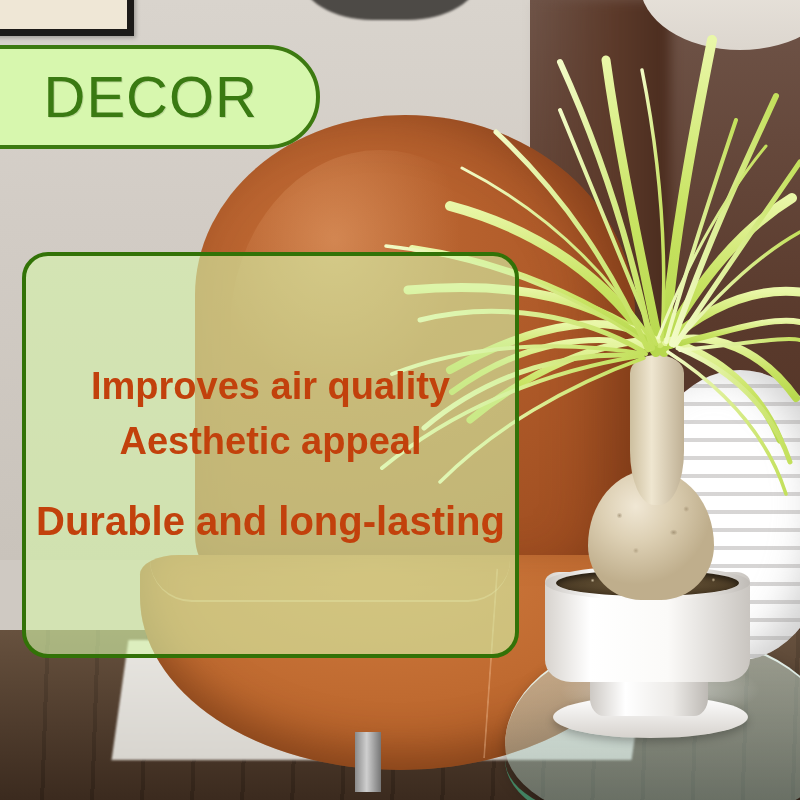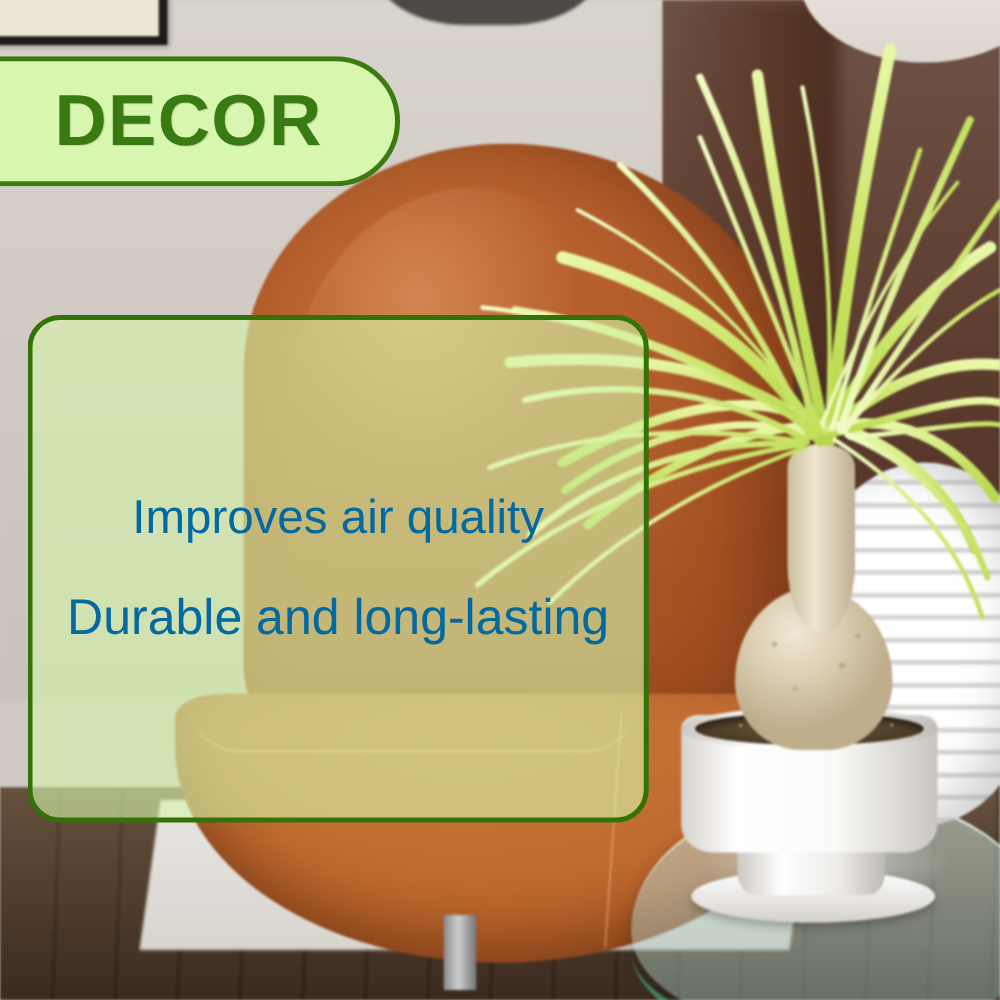--- a/index.html
+++ b/index.html
@@ -252,21 +252,21 @@
     border: 4px solid #3c7a10;
     border-radius: 52px;
     display: flex;
     align-items: center;
     justify-content: flex-end;
     box-sizing: border-box;
     padding-right: 58px;
   }
   .badge-text {
     font-size: 58px;
-    font-weight: bold;
+    font-weight: normal;
     color: #3a7a12;
     letter-spacing: 1px;
     line-height: 1;
     text-shadow: 1px 1px 0 rgba(0,0,0,.12);
   }
 
   
   .panel {
     position: absolute;
     left: 22px; top: 252px;
@@ -276,22 +276,22 @@
     border: 4px solid #327207;
     border-radius: 26px;
     display: flex;
     flex-direction: column;
     align-items: center;
     justify-content: center;
     gap: 14px;
   }
   .benefit {
     font-size: 38px;
-    font-weight: normal;
-    color: #0369a1;
+    font-weight: bold;
+    color: #c2410c;
     line-height: 1.08;
     text-align: center;
     white-space: nowrap;
   }
   .benefit.wide { font-size: 40px; margin-top: 24px; }
 </style>
 </head>
 <body>
 
 <div class="stage">
@@ -381,16 +381,17 @@
       </svg>
     </div>
   </div>
 
   <div class="badge">
     <span class="badge-text">DECOR</span>
   </div>
 
   <div class="panel">
     <div class="benefit">Improves air quality</div>
+    <div class="benefit">Aesthetic appeal</div>
     <div class="benefit wide">Durable and long-lasting</div>
   </div>
 
 </div>
 
 </body></html>

